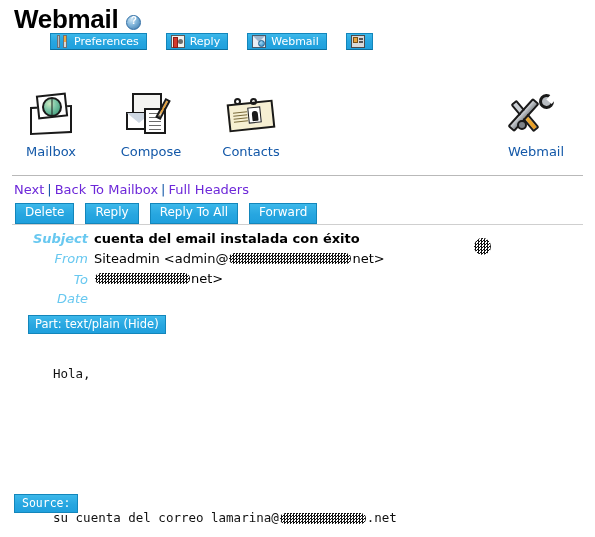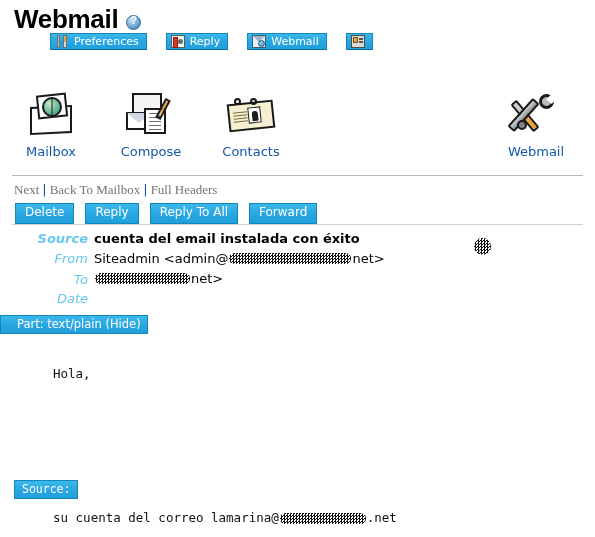--- a/index.html
+++ b/index.html
@@ -258,21 +258,21 @@
   .rule-1 { top: 175px; }
   .rule-2 { top: 224px; border-top-color: #cfcfcf; }
 
   
   .linkbar {
     position: absolute; left: 14px; top: 182px;
     font-size: 13px; color: #1358a8;
     font-family: "DejaVu Sans", sans-serif;
     white-space: nowrap;
   }
-  .linkbar a { color: #737373; text-decoration: none; cursor: pointer; font-family: Liberation Serif, serif; }
+  .linkbar a { color: #6d28d9; text-decoration: none; cursor: pointer; }
   .linkbar .sep { color: #1358a8; margin: 0 3px; }
 
   
   .actionbar {
     position: absolute; left: 15px; top: 203px;
     display: flex; align-items: center; gap: 11px;
   }
   .actbtn {
     background: linear-gradient(to bottom, #3cb8ea 0%, #27a6e0 55%, #1fa0dd 100%);
     border: 1px solid #1386bb;
@@ -316,45 +316,45 @@
   }
   .redact-dot {
     position: absolute; left: 474px; top: 238px;
     width: 17px; height: 17px; border-radius: 50%;
     background-image: repeating-conic-gradient(#111 0% 25%, #ffffff 0% 50%);
     background-size: 3px 3px;
   }
 
   
   .partbadge {
-    position: absolute; left: 0; top: 315px;
+    position: absolute; left: 28px; top: 315px;
     background: linear-gradient(to bottom, #3cb8ea 0%, #27a6e0 55%, #1fa0dd 100%);
     border: 1px solid #1386bb;
     color: #ffffff;
     font-family: "DejaVu Sans", sans-serif;
     font-size: 11.5px;
-    padding: 1px 6px 2px 16px;
+    padding: 1px 6px 2px 6px;
     cursor: pointer; white-space: nowrap;
   }
 
   
   .body-text {
     position: absolute; left: 13px; top: 334px;
     font-family: "DejaVu Sans Mono", monospace;
     font-size: 12.5px;
     line-height: 16px;
     color: #111111;
     white-space: pre;
   }
   .bline { height: 16px; display: flex; align-items: center; white-space: pre; margin-left: 40px; }
   .bspace { height: 16px; }
 
   
   .sourcebadge {
-    position: absolute; left: 14px; top: 480px;
+    position: absolute; left: 14px; top: 494px;
     background: linear-gradient(to bottom, #3cb8ea 0%, #27a6e0 55%, #1fa0dd 100%);
     border: 1px solid #1386bb;
     color: #ffffff;
     font-family: "DejaVu Sans Mono", monospace;
     font-size: 11.5px;
     padding: 1px 7px 2px 7px;
     cursor: pointer; white-space: nowrap;
   }
 </style>
 </head>
@@ -434,21 +434,21 @@
   <button class="actbtn">Delete</button>
   <button class="actbtn">Reply</button>
   <button class="actbtn">Reply To All</button>
   <button class="actbtn">Forward</button>
 </div>
 
 <div class="rule rule-2"></div>
 
 <div class="headers">
   <div class="hrow subject">
-    <div class="hlabel">Source</div>
+    <div class="hlabel">Subject</div>
     <div class="hvalue">cuenta del email instalada con éxito</div>
   </div>
   <div class="hrow">
     <div class="hlabel">From</div>
     <div class="hvalue">
       <span>Siteadmin &lt;admin@</span>
       <span class="redact" style="width: 122px;"></span>
       <span>net&gt;</span>
     </div>
   </div>

